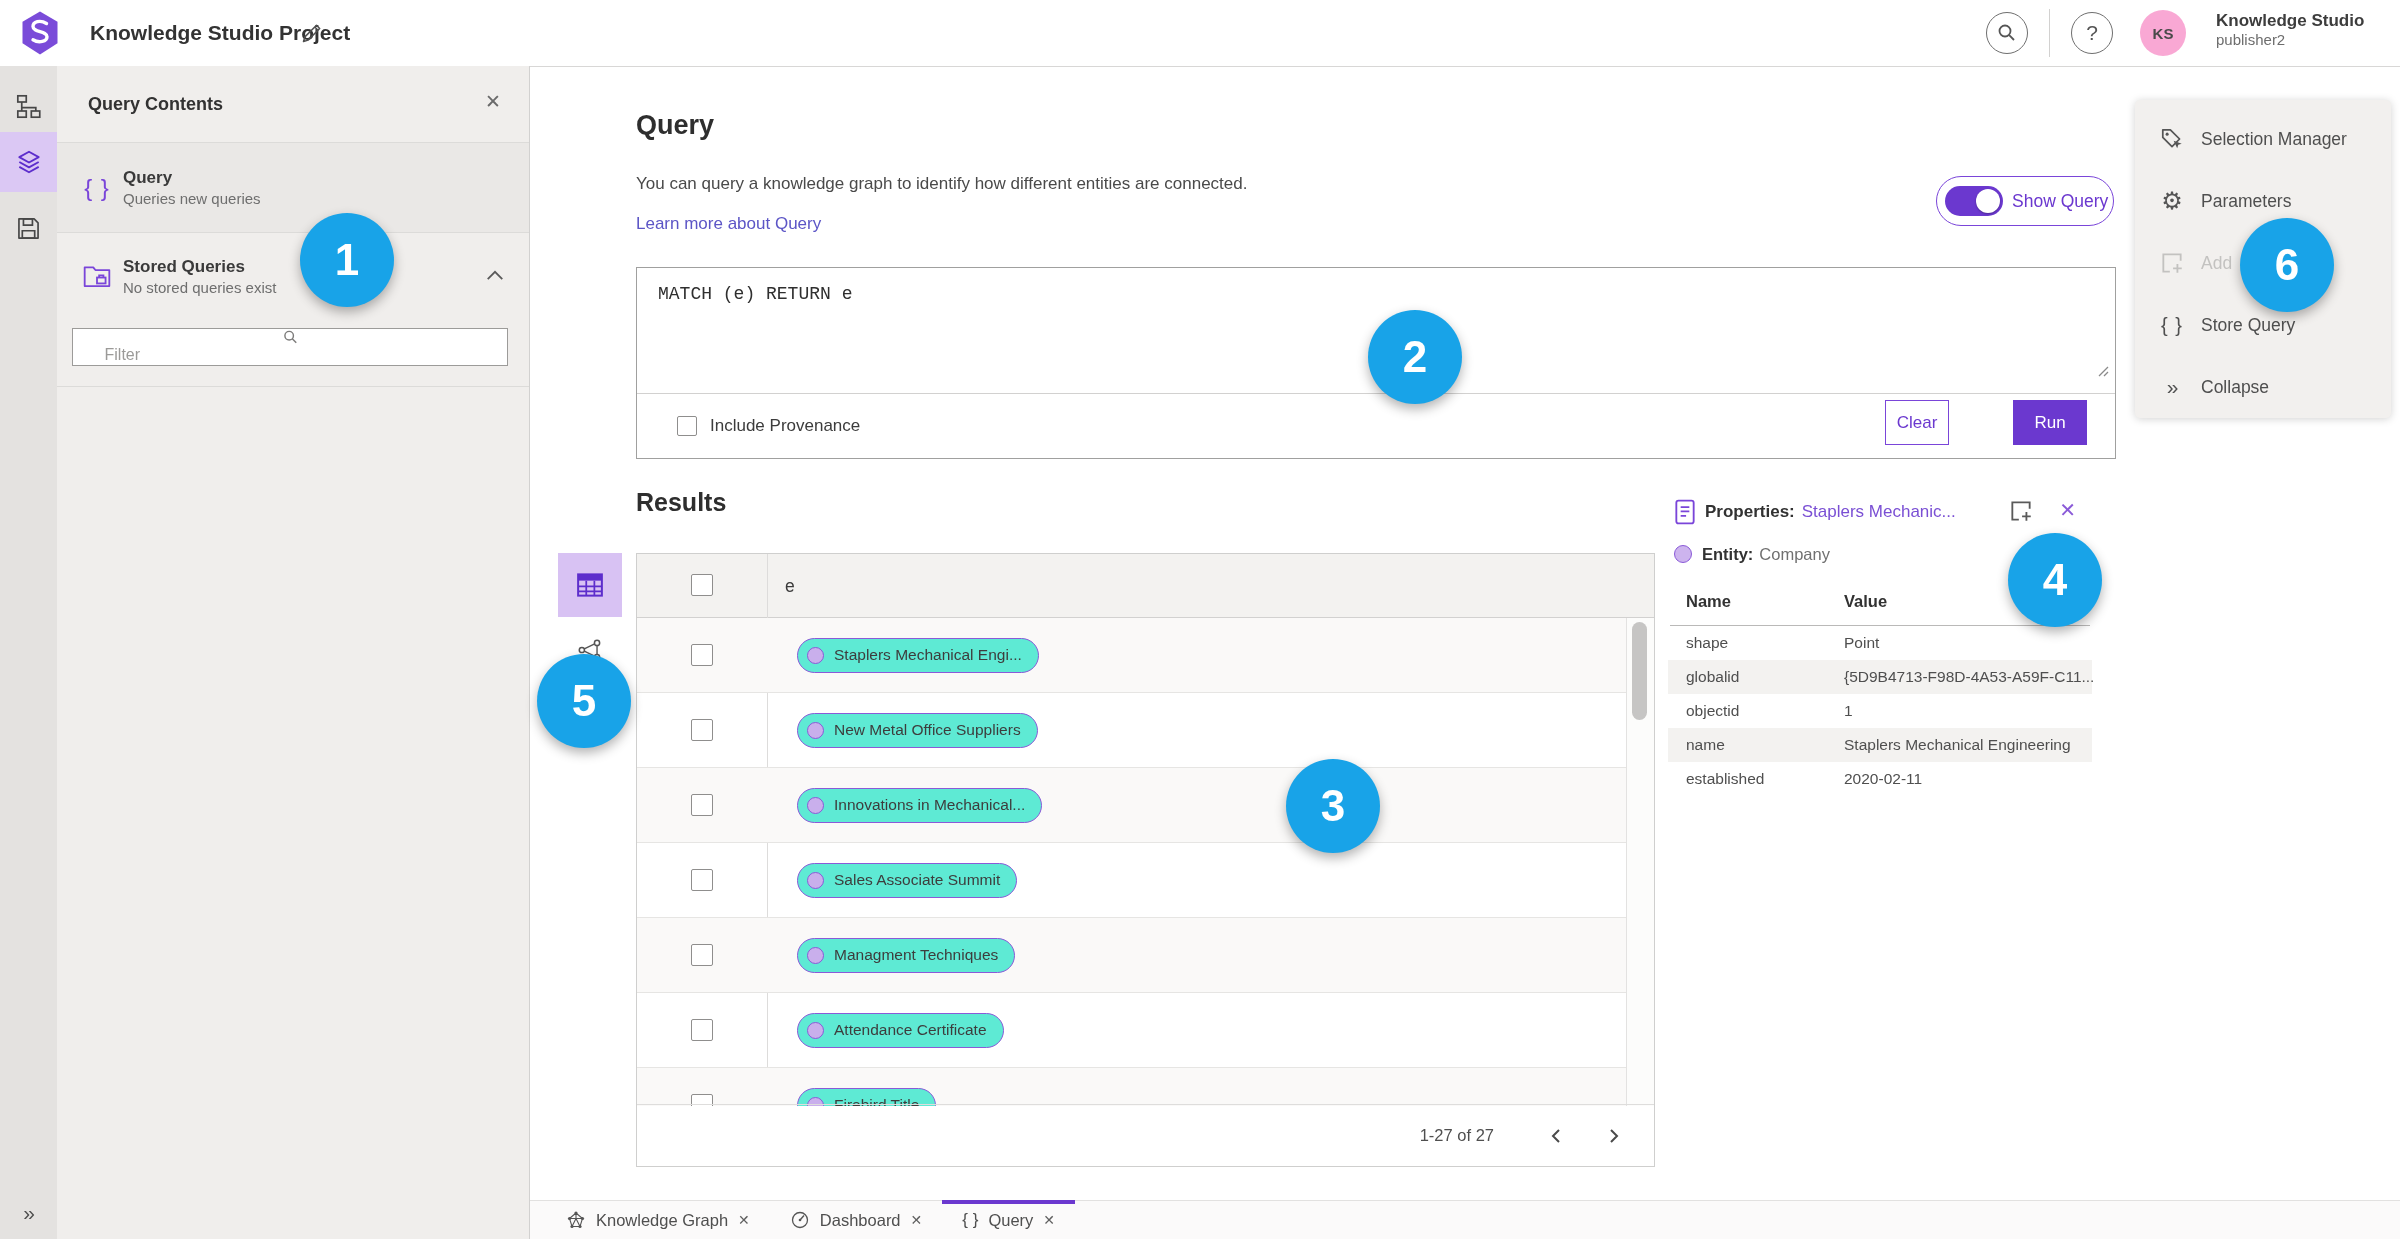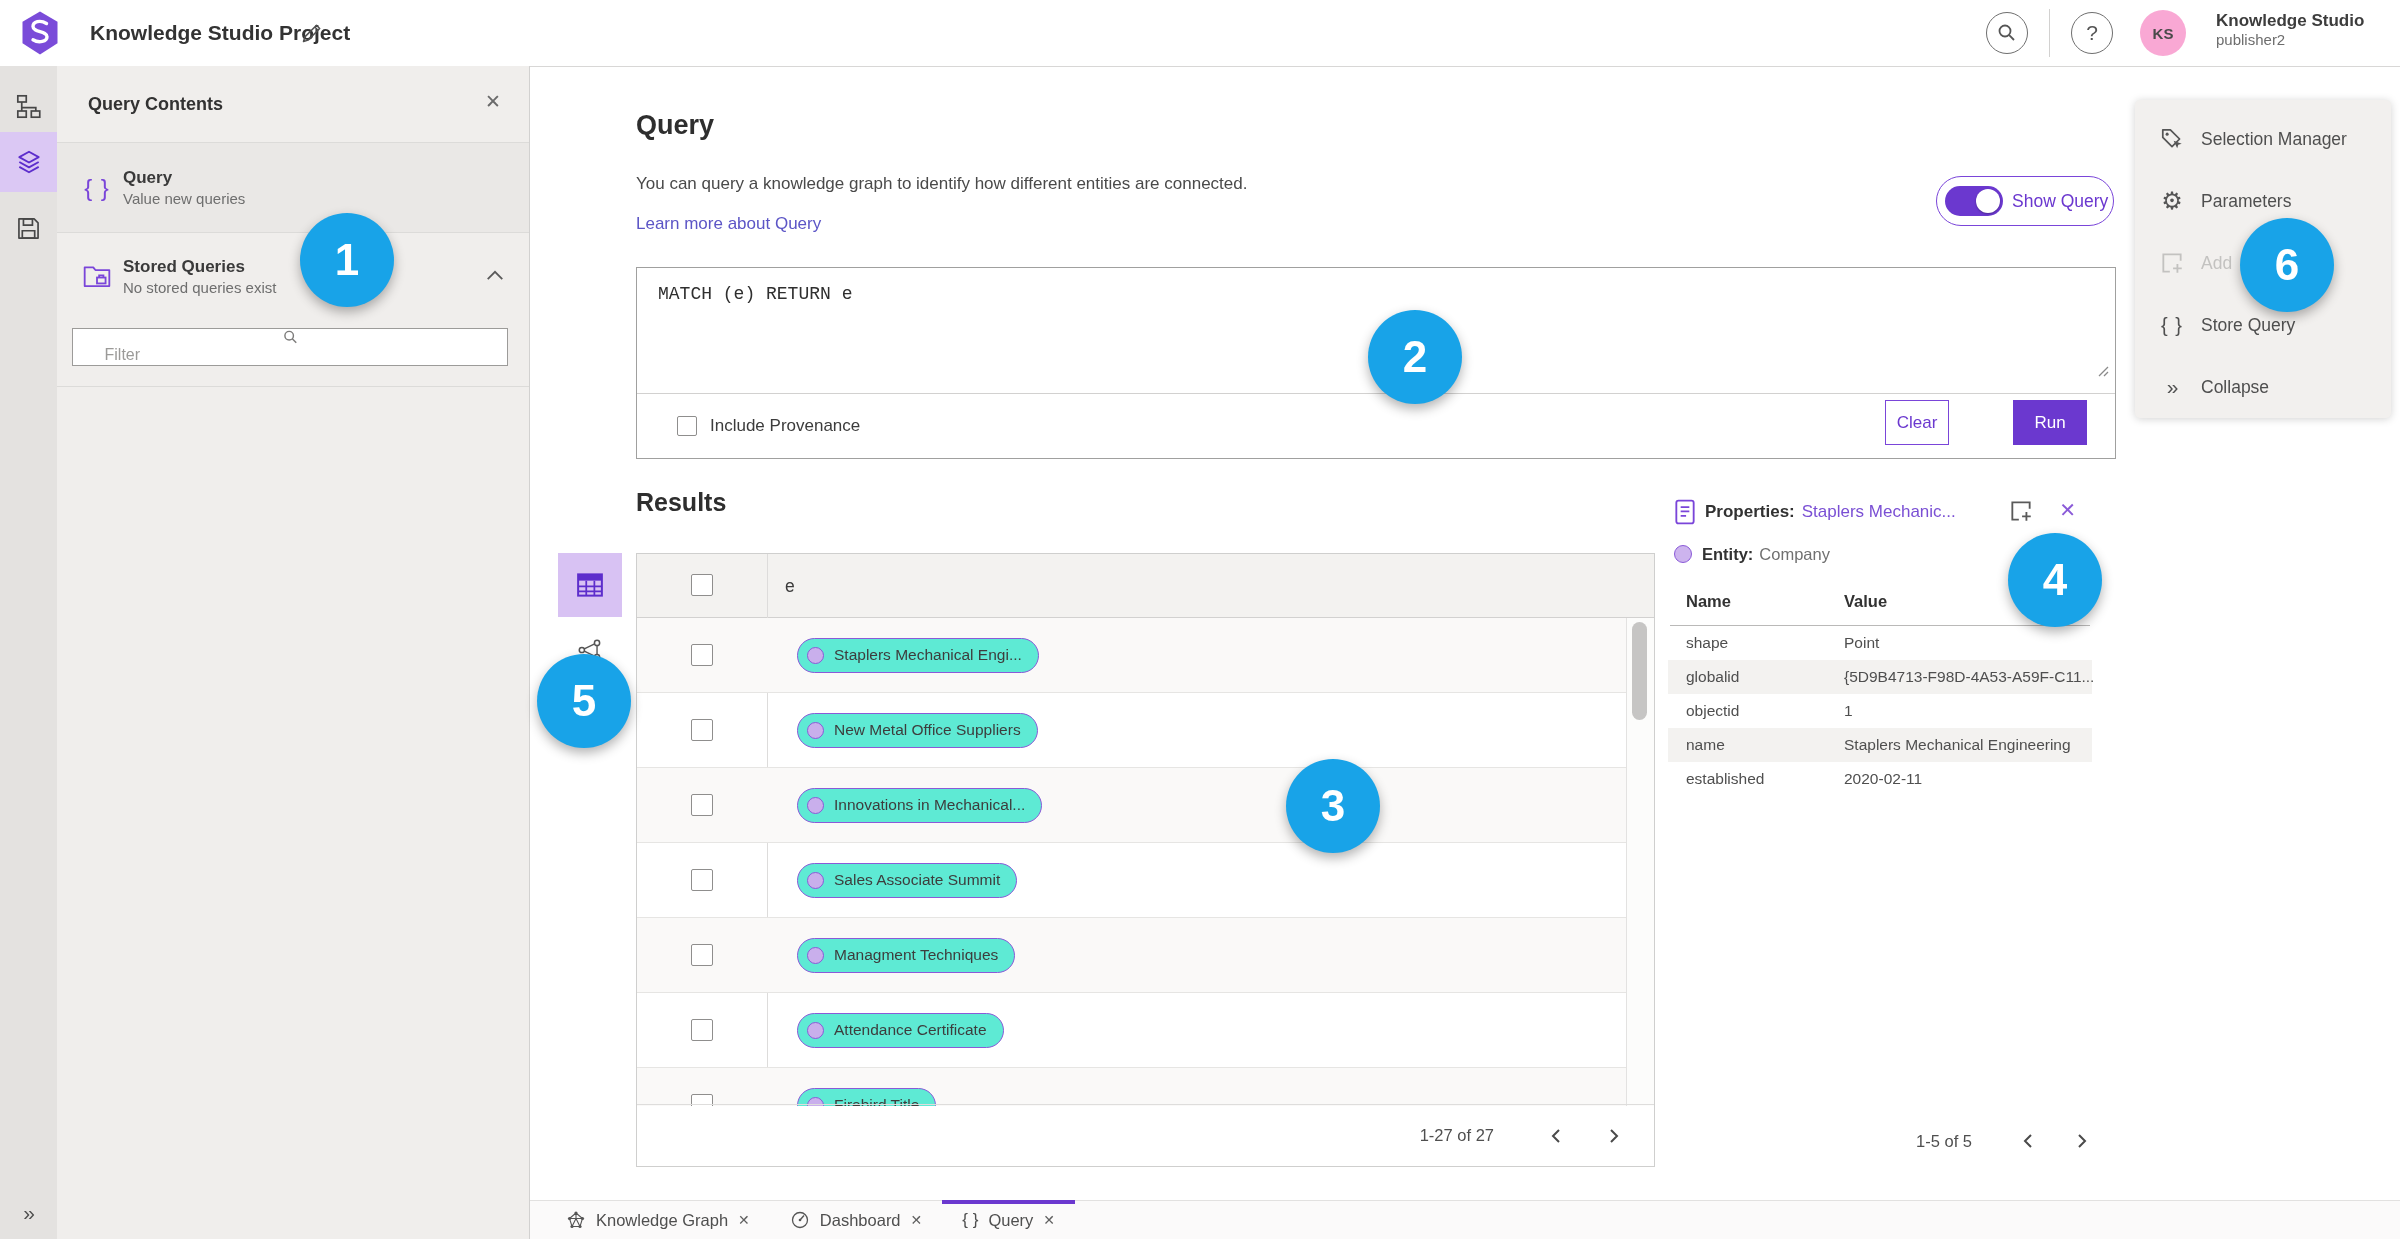--- a/index.html
+++ b/index.html
@@ -225,21 +225,21 @@
     <div class="abs cp-header">
       <div class="abs cp-title">Query Contents</div>
       <div class="abs cp-close">✕</div>
     </div>
     <div class="abs cp-item cp-item-query">
       <div class="cp-item-icon">
           <span class="braces">{ }</span>
         </div>
       <div class="cp-item-text">
         <div class="cp-item-label">Query</div>
-        <div class="cp-item-sub">Value new queries</div>
+        <div class="cp-item-sub">Queries new queries</div>
       </div>
     </div>
     <div class="abs cp-item cp-item-stored">
       <div class="cp-item-icon">
         <svg width="30" height="28" viewBox="0 0 28 26">
           <path d="M2.5 6.5V4h8l2 2.5h13v15h-23Z" stroke="#7a45d9" stroke-width="1.7" fill="none" stroke-linejoin="round"></path>
           <rect x="14" y="13.5" width="8" height="5.5" stroke="#7a45d9" stroke-width="1.7" fill="none"></rect>
           <path d="M16 13.5v-2h4v2" stroke="#7a45d9" stroke-width="1.7" fill="none"></path>
         </svg>
       </div>
@@ -422,33 +422,20 @@
         <span class="p-name">objectid</span>
         <span class="p-value">1</span>
       </div>
       <div class="p-row">
         <span class="p-name">name</span>
         <span class="p-value">Staplers Mechanical Engineering</span>
       </div>
       <div class="p-row">
         <span class="p-name">established</span>
         <span class="p-value">2020-02-11</span>
-      </div>
-    </div>
-    <div class="pp-footer">
-      <div class="pag-label">1-5 of 5</div>
-      <div class="pag-arrow pag-prev">
-        <svg width="14" height="16" viewBox="0 0 12 16">
-            <path d="M9 2 3 8l6 6" stroke="#4a4a4a" stroke-width="2" fill="none"></path>
-          </svg>
-      </div>
-      <div class="pag-arrow pag-next">
-        <svg width="14" height="16" viewBox="0 0 12 16">
-            <path d="M3 2l6 6-6 6" stroke="#4a4a4a" stroke-width="2" fill="none"></path>
-          </svg>
       </div>
     </div>
   </div>
 
   <div class="abs action-menu">
     <div class="am-item">
       <div class="am-icon">
         <svg width="26" height="26" viewBox="0 0 24 24">
           <path d="M3.5 10.5v-7h7l8.5 8.5-7 7Z" stroke="#555" stroke-width="1.6" fill="none" stroke-linejoin="round"></path>
           <circle cx="7.5" cy="7.5" r="1.4" fill="#555"></circle>

